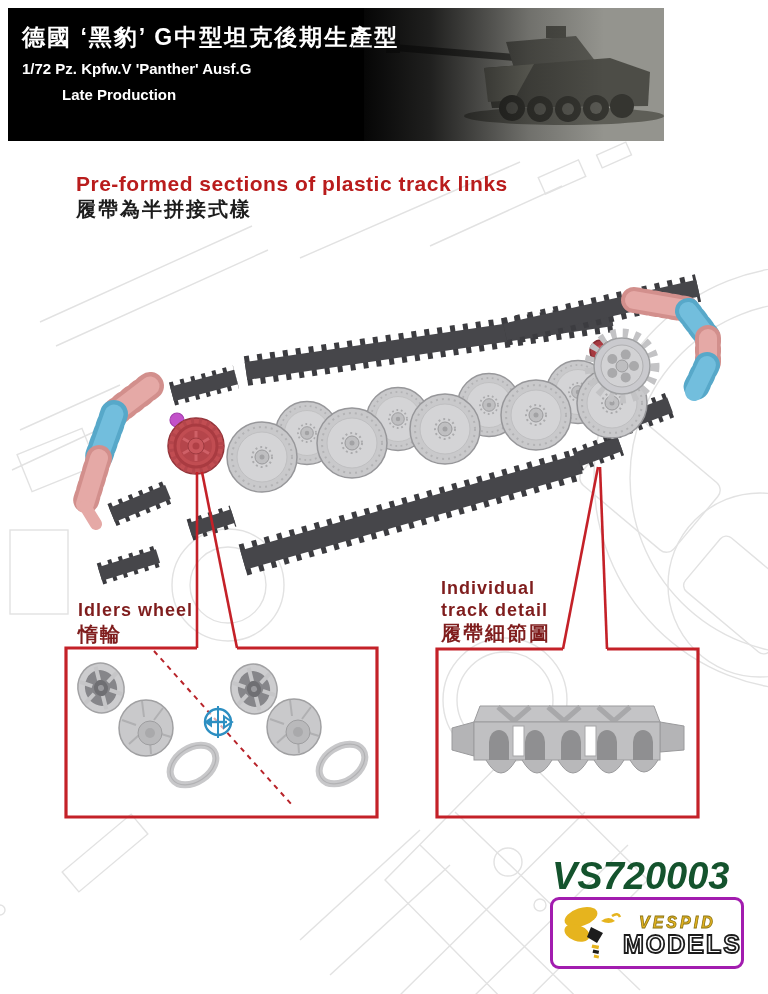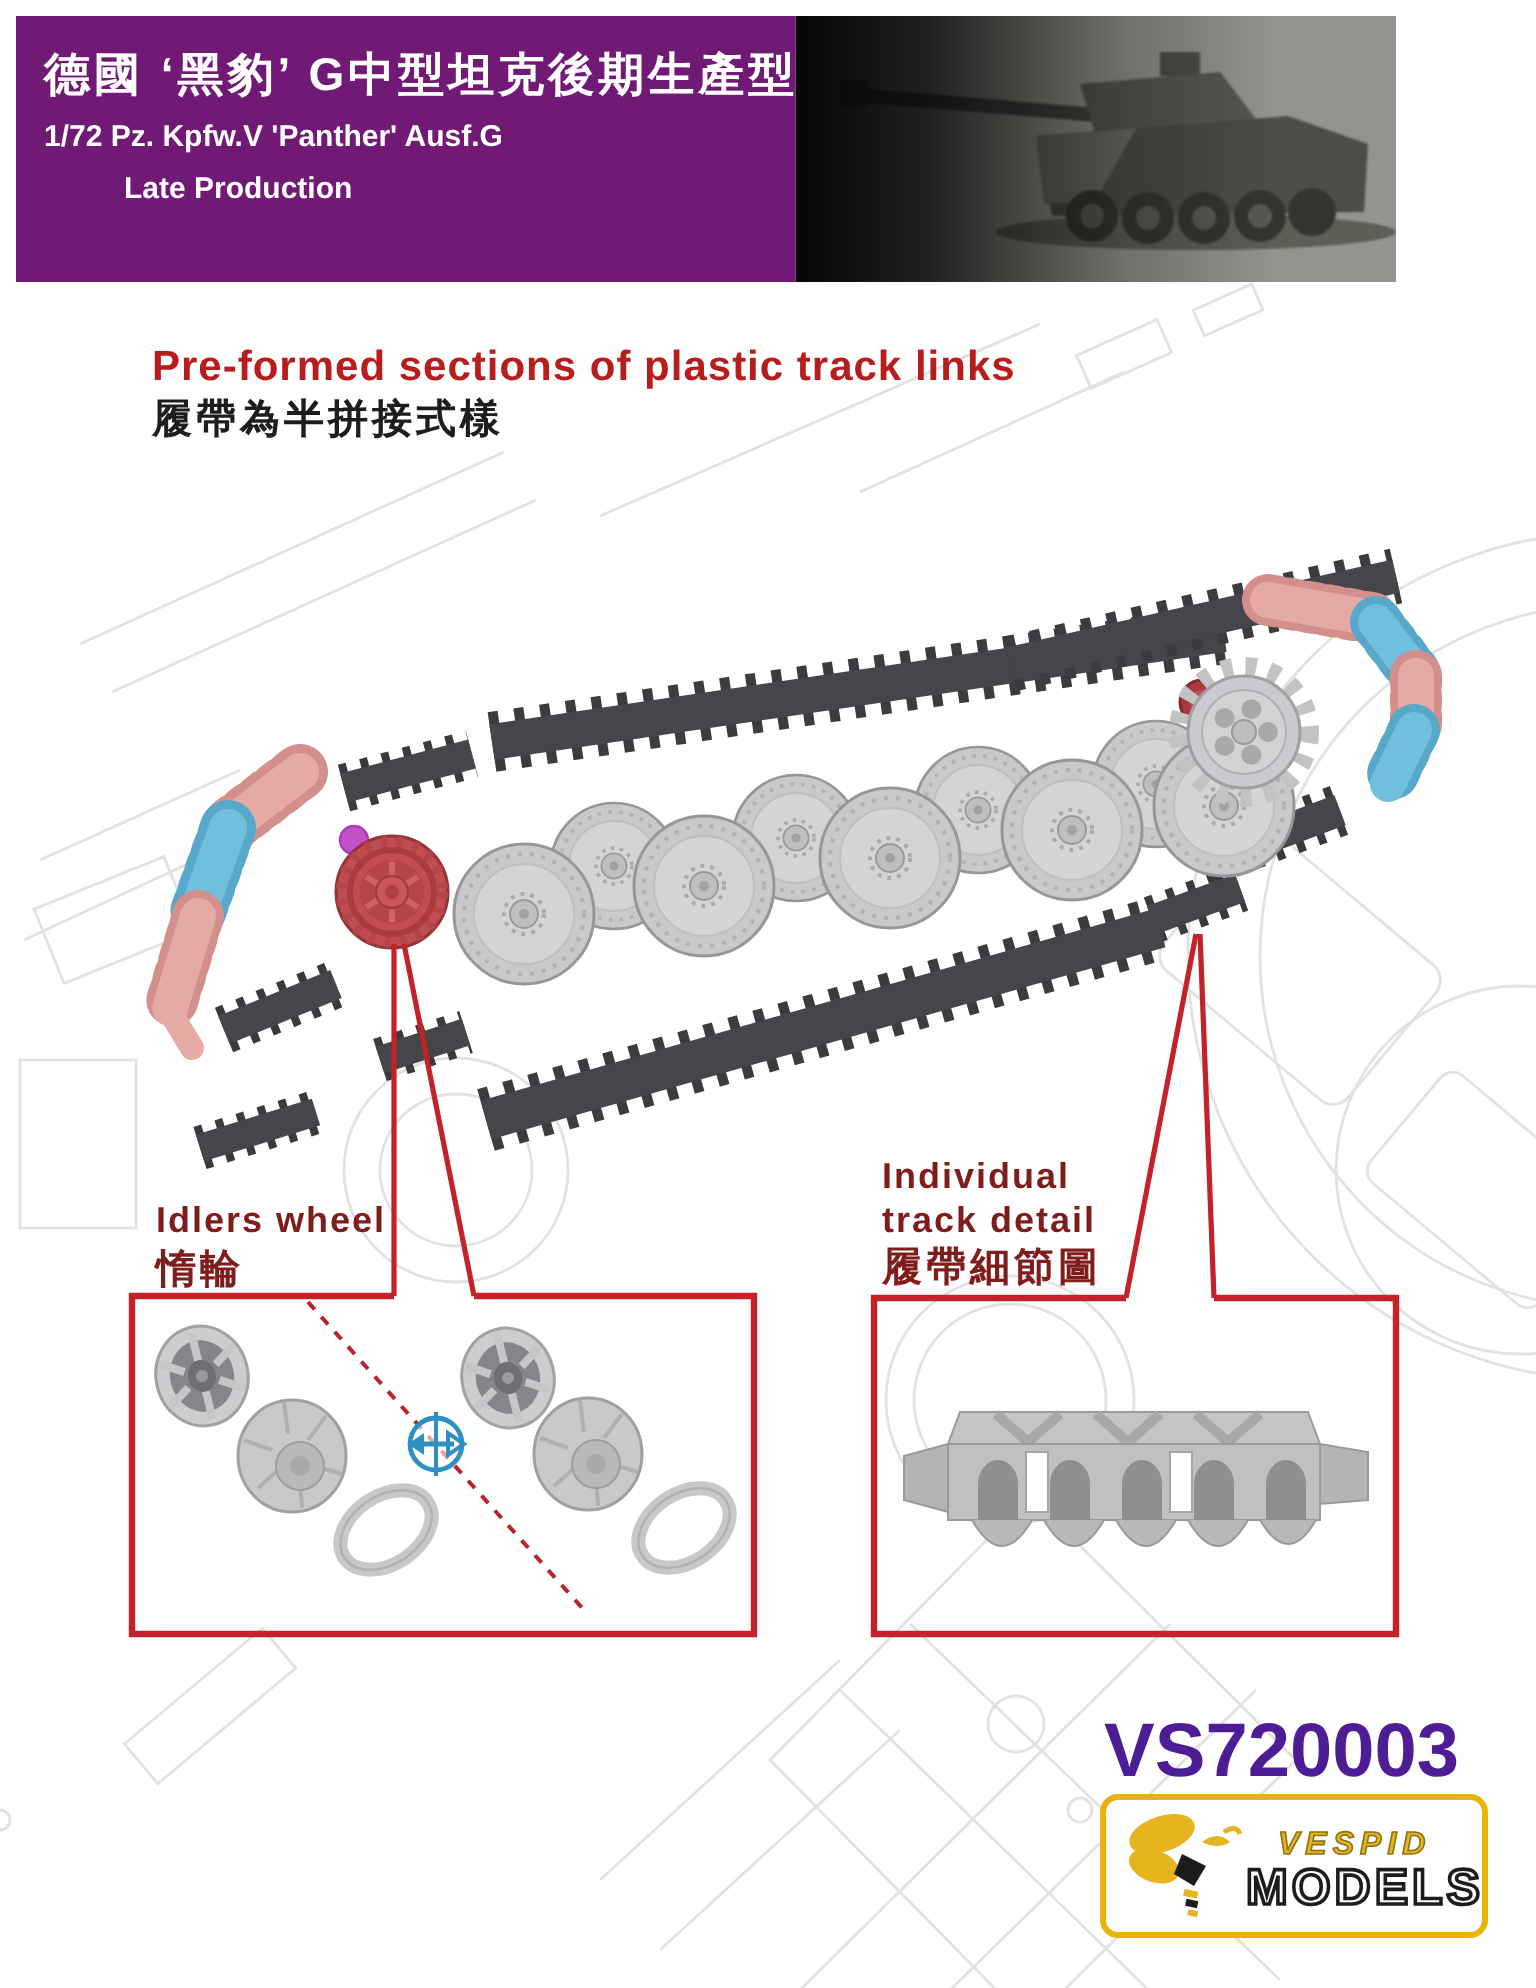--- a/index.html
+++ b/index.html
@@ -1,42 +1,42 @@
 <!DOCTYPE html>
 <html><head>
 <meta charset="utf-8">
 <style>
   html,body{margin:0;padding:0;}
   body{width:768px;height:994px;position:relative;background:#fff;overflow:hidden;
        font-family:"Liberation Sans","DejaVu Sans",sans-serif;}
   .abs{position:absolute;}
 
   
-  .header{left:8px;top:8px;width:656px;height:133px;background:#701a75;overflow:hidden;padding-left:34px;}
+  .header{left:8px;top:8px;width:656px;height:133px;background:#000000;overflow:hidden;}
   .header-photo{right:0;top:0;width:300px;height:133px;background:#94948e;}
   .header-fade{right:0;top:0;width:300px;height:133px;
     background:linear-gradient(90deg,#060606 0%,rgba(6,6,6,.82) 22%,rgba(6,6,6,.25) 55%,rgba(6,6,6,0) 80%);}
   .header-text{left:14px;top:14px;color:#fff;z-index:3;}
   .h-zh{font-size:23px;font-weight:bold;letter-spacing:2px;line-height:30px;}
   .h-en{font-size:15px;font-weight:bold;line-height:26px;margin-top:4px;}
 
   
   .intro-en{left:76px;top:172px;font-size:21px;font-weight:bold;color:#b91c1c;letter-spacing:.5px;}
   .intro-zh{left:76px;top:196px;font-size:20px;font-weight:bold;color:#1d1d1d;letter-spacing:2px;}
 
   
   .lbl{font-weight:bold;color:#7f1d1d;}
   .idler-lbl-en{left:78px;top:600px;font-size:18px;letter-spacing:1px;}
   .idler-lbl-zh{left:78px;top:621px;font-size:20px;letter-spacing:2px;}
   .track-lbl-en{left:441px;top:577px;font-size:18px;letter-spacing:1px;line-height:22px;}
   .track-lbl-zh{left:441px;top:620px;font-size:20px;letter-spacing:2px;}
 
   
-  .code{left:552px;top:855px;font-size:38px;font-weight:bold;color:#4c1d95;letter-spacing:0px;}
-  .logo-box{left:550px;top:897px;width:188px;height:66px;background:#fff;border:3px solid #eab308;border-radius:9px;}
+  .code{left:552px;top:855px;font-size:38px;font-weight:bold;color:#14532d;letter-spacing:0px;font-style:italic;}
+  .logo-box{left:550px;top:897px;width:188px;height:66px;background:#fff;border:3px solid #a21caf;border-radius:9px;}
   .brand-top{left:86px;top:14px;font-size:16px;font-weight:bold;font-style:italic;letter-spacing:3px;
              color:#e6b41e;-webkit-text-stroke:.8px #8a7314;}
   .brand-bottom{left:54px;top:30px;font-size:25px;font-weight:bold;letter-spacing:2px;
              color:#fff;padding-left:16px;-webkit-text-stroke:1.8px #1c1c1c;}
 
   svg{display:block;}
   .art{left:0;top:0;}
 </style>
 </head>
 <body>

